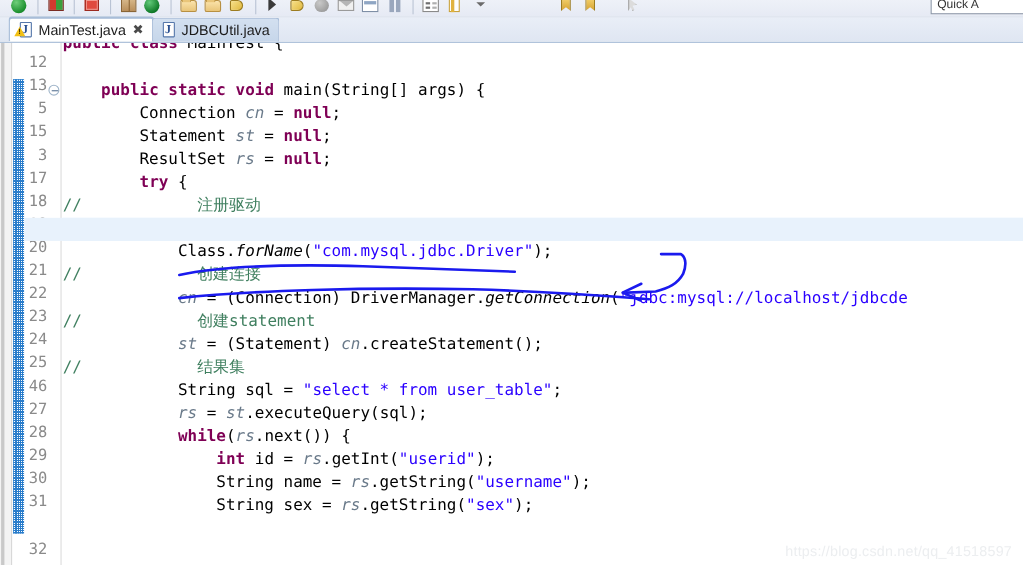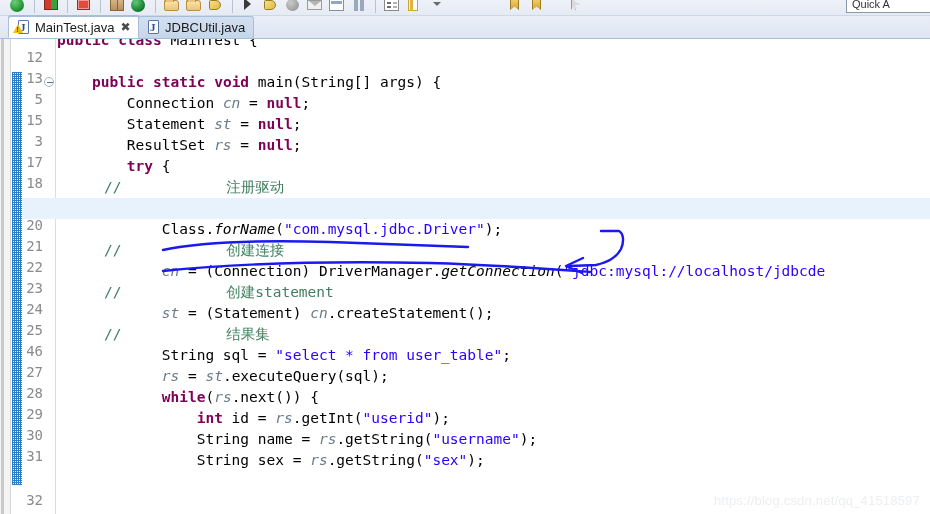--- a/index.html
+++ b/index.html
@@ -304,21 +304,21 @@
     position: absolute; left: 22px;
     height: 21px; width: 908px;
     background: #e8f2fc;
   }
 
   
   .kw   { color: #7f0055; font-weight: bold; }
   .id   { color: #000000; }
   .loc  { color: #6a7a8a; font-style: italic; }
   .str  { color: #2a00ff; }
-  .cmt  { color: #3f7f5f; padding-left: 47px; }
+  .cmt  { color: #3f7f5f; }
   .mth  { color: #000000; font-style: italic; }
   .plain{ color: #000000; }
 
   
   .caret {
     position: absolute;
     width: 1px; height: 17px;
     background: #000;
   }
 

